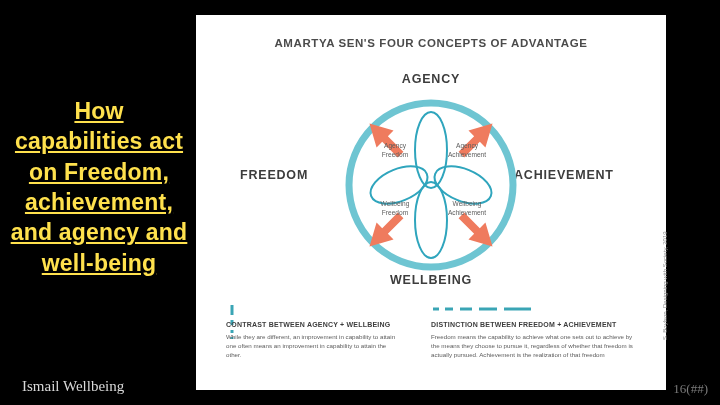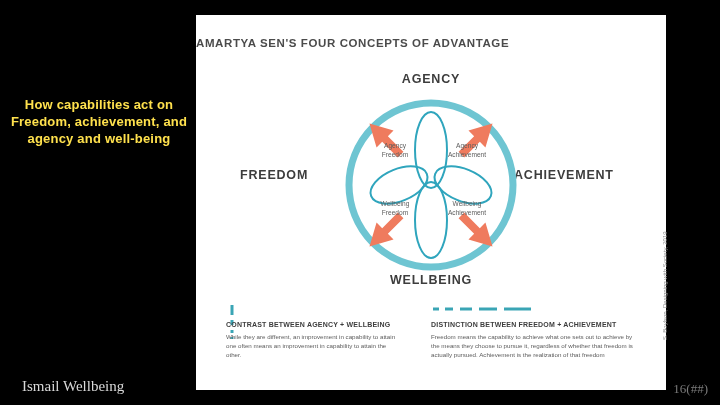--- a/index.html
+++ b/index.html
@@ -22,23 +22,24 @@
   }
   
   .left-title {
     position: absolute;
     left: 8px;
     top: 96px;
     width: 182px;
     text-align: center;
     color: #FFE14D;
     font-weight: bold;
-    font-size: 13px;
+    font-size: 23px;
     line-height: 1.32;
     letter-spacing: 0.2px;
+    text-decoration: underline;
   }
   .author {
     position: absolute;
     left: 22px;
     bottom: 10px;
     color: #d9d9d9;
     font-size: 15px;
     font-family: "Liberation Serif", serif;
   }
   .page-num {
@@ -56,21 +57,21 @@
     top: 15px;
     width: 470px;
     height: 375px;
     background: #ffffff;
   }
   .fig-title {
     position: absolute;
     top: 22px;
     left: 0;
     width: 470px;
-    text-align: left;
+    text-align: center;
     font-size: 11.5px;
     font-weight: bold;
     color: #4b4b4b;
     letter-spacing: 0.6px;
   }
   .lbl {
     position: absolute;
     font-weight: bold;
     color: #3d3d3d;
     letter-spacing: 0.8px;

